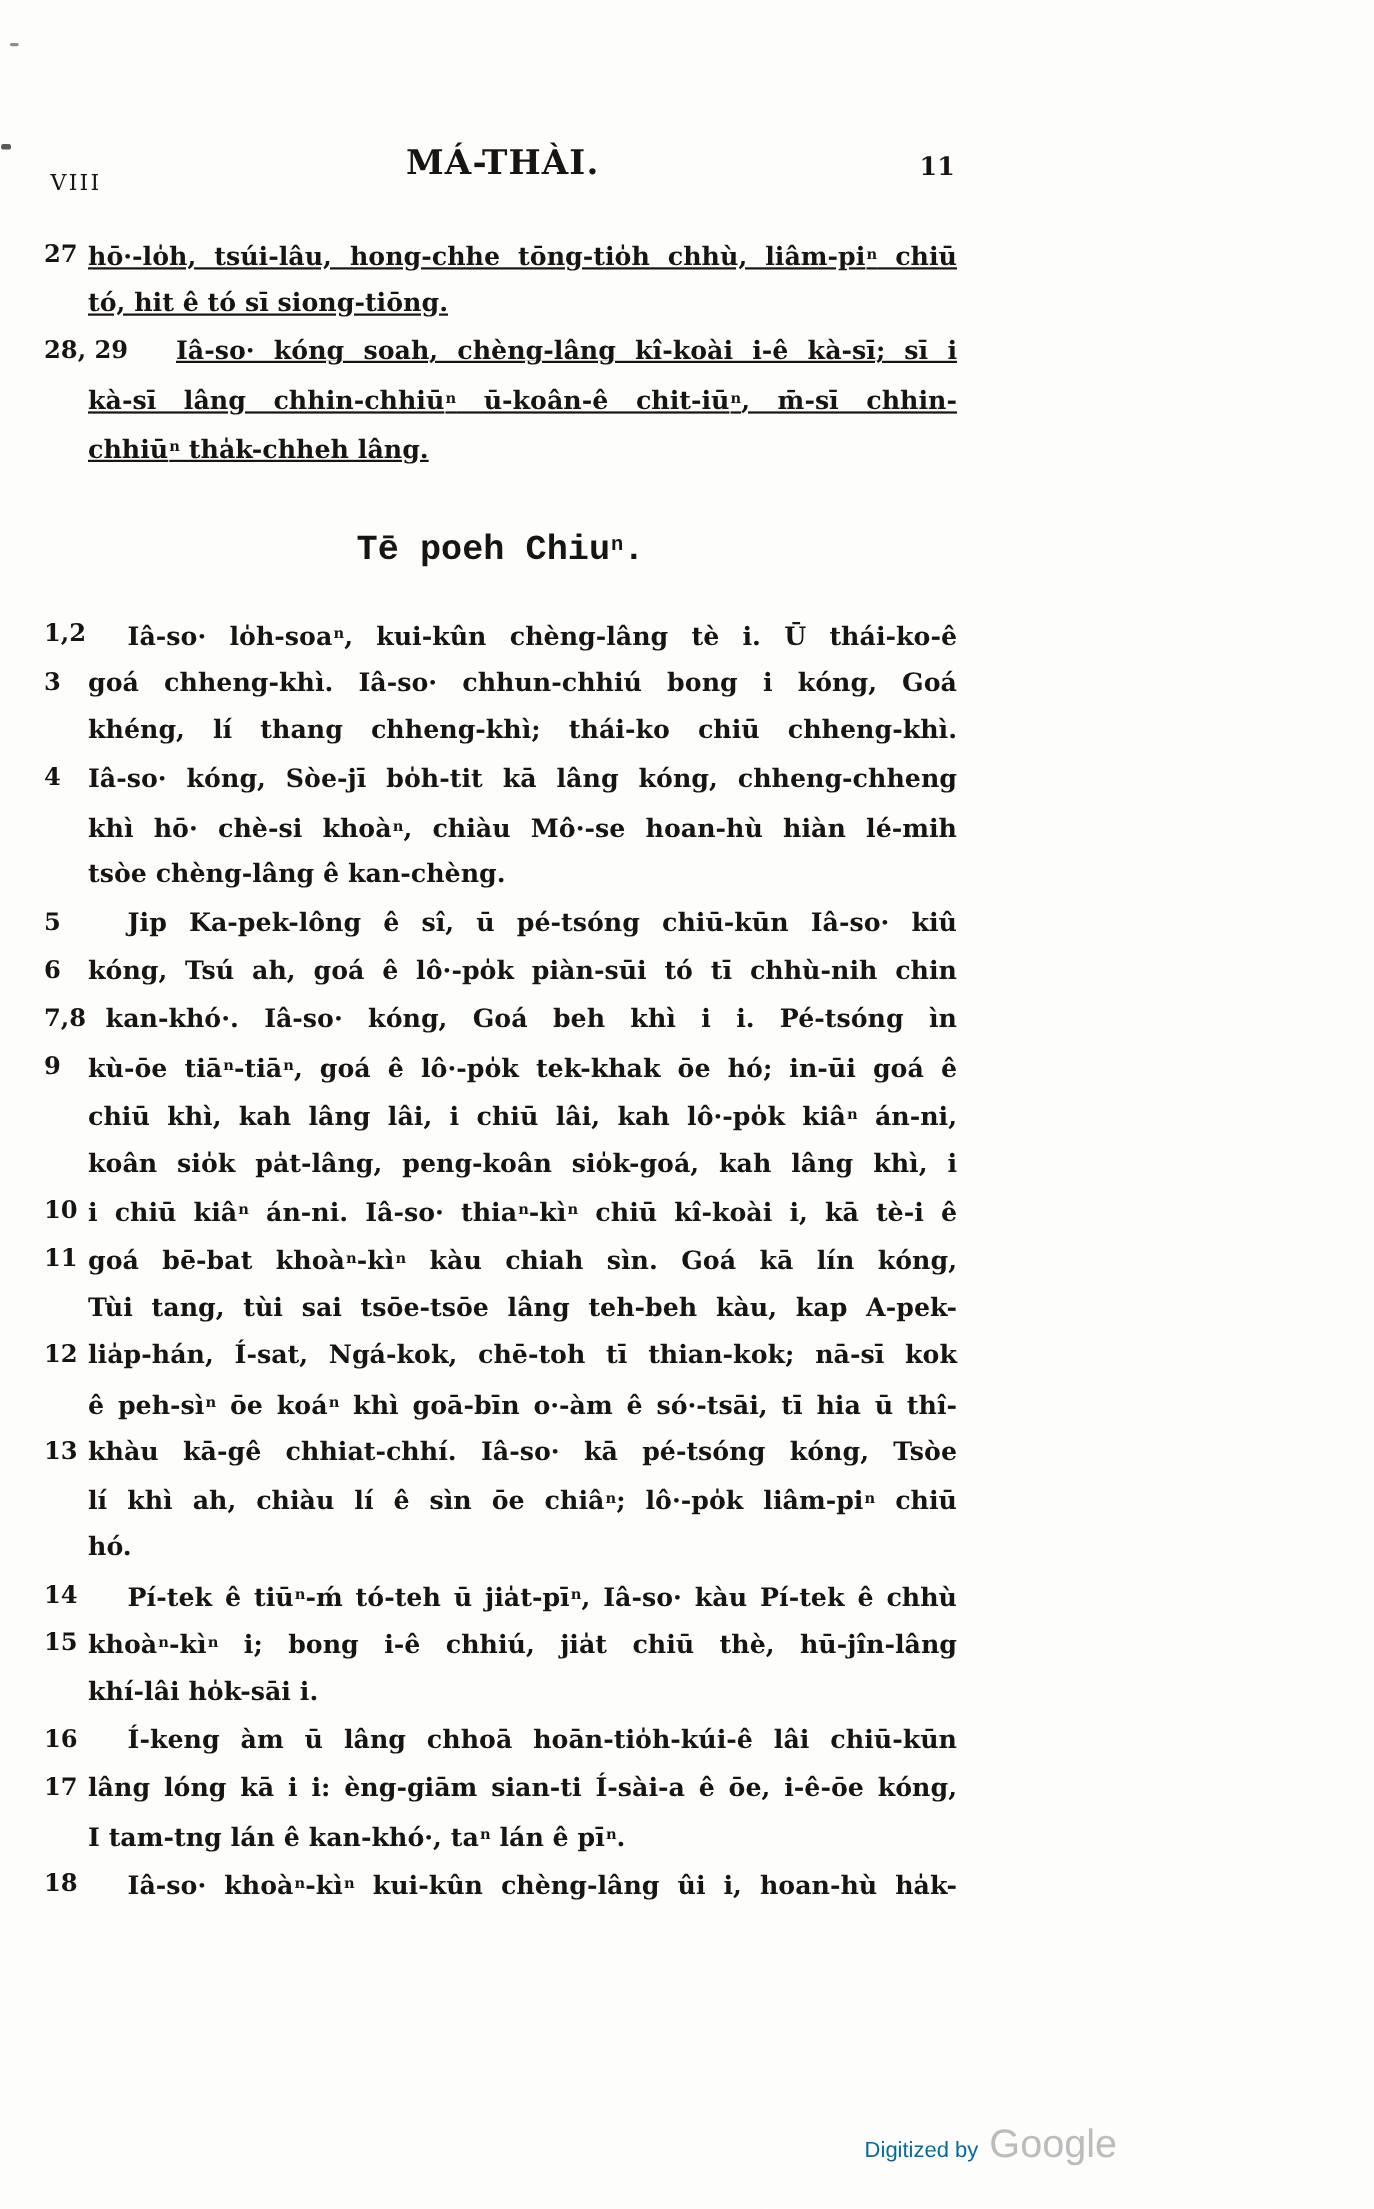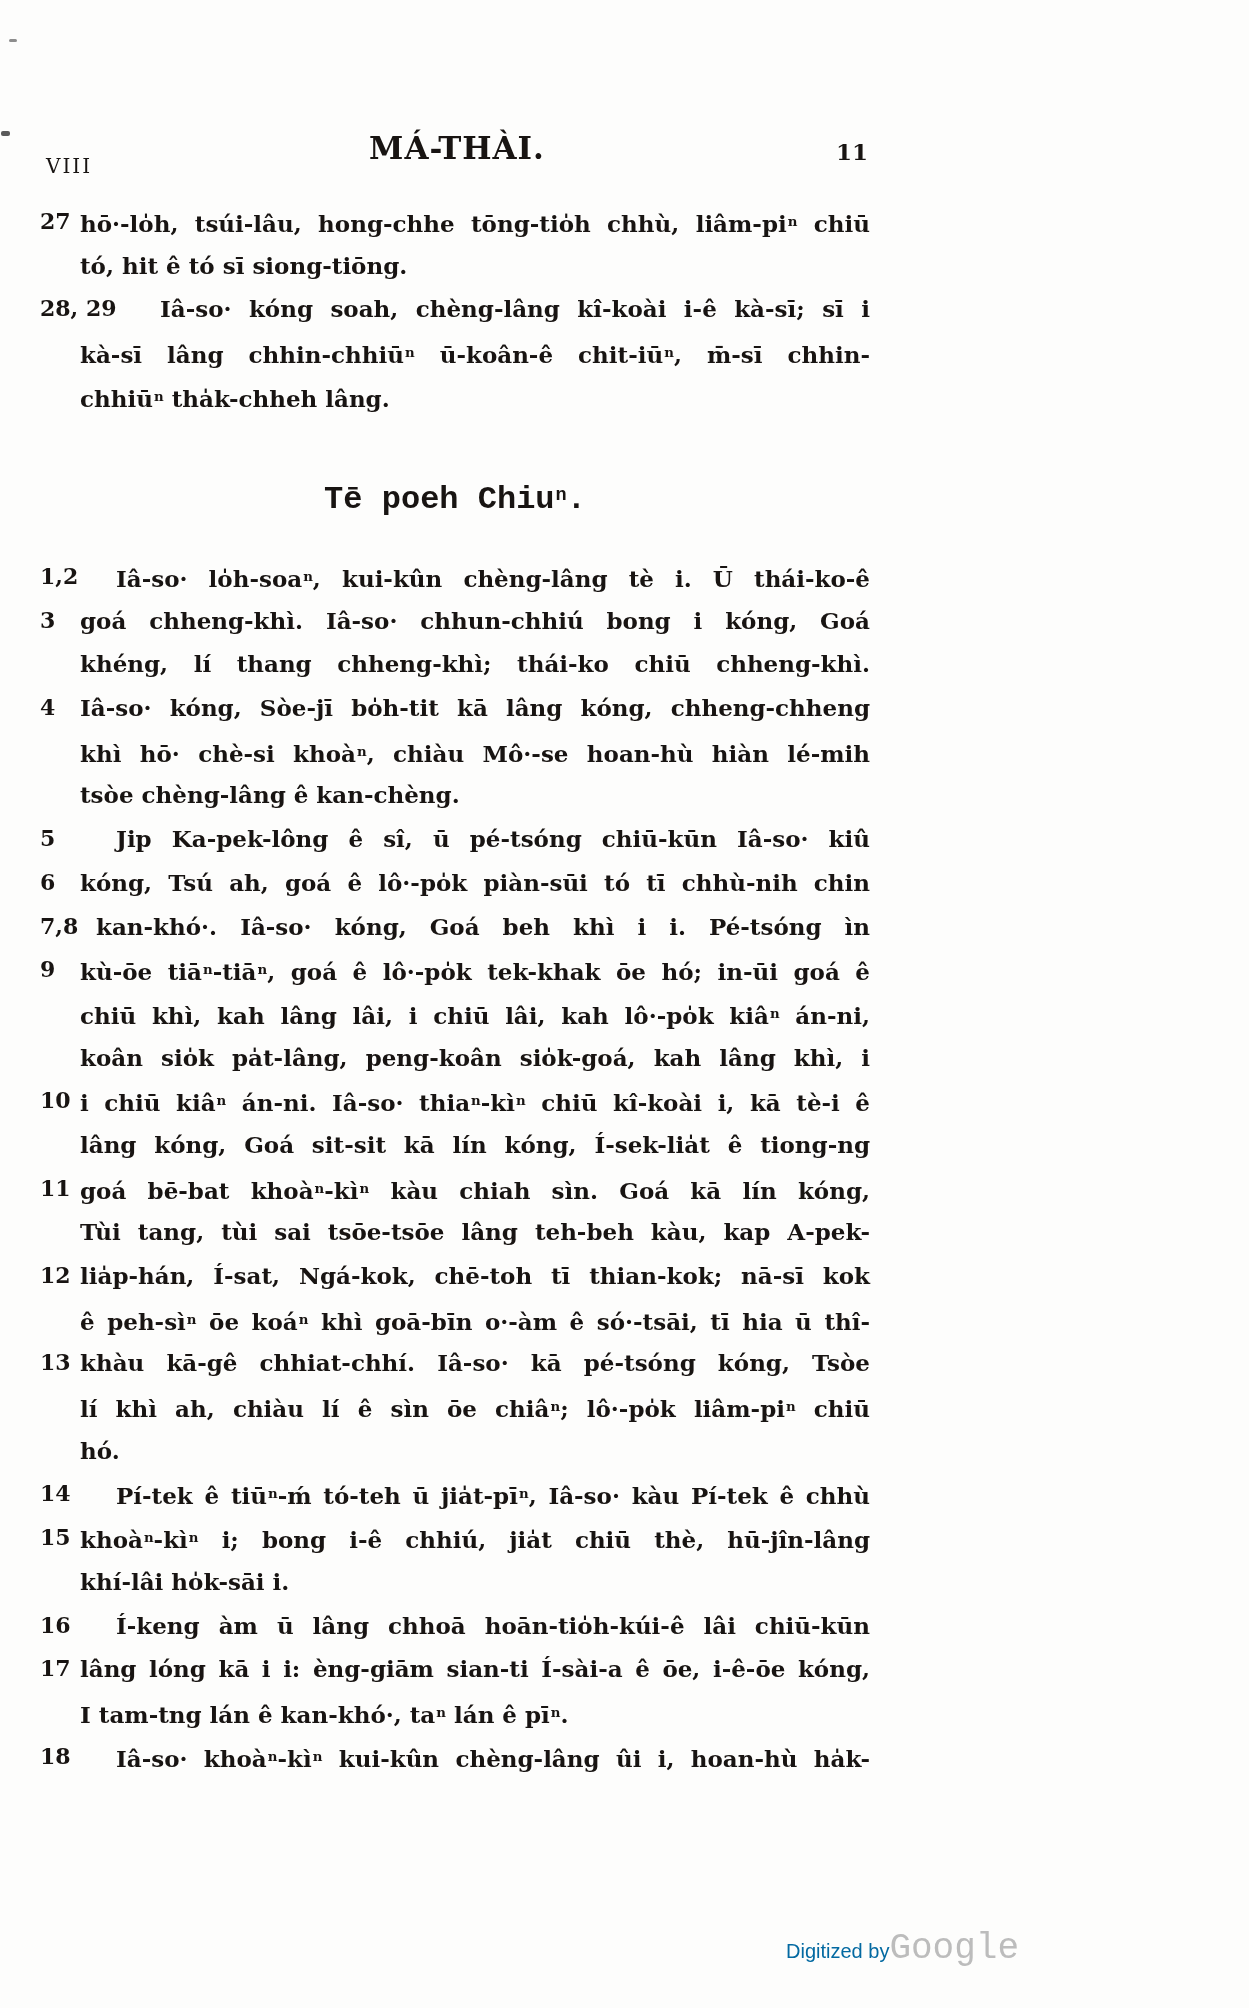--- a/index.html
+++ b/index.html
@@ -30,21 +30,21 @@
     white-space: nowrap;
   }
   .hdr-right {
     position: absolute; left: 836px; top: 138px;
     font-size: 23px; font-weight: 700;
   }
   
   .block {
     position: absolute; left: 80px; width: 790px;
   }
-  #block1 { top: 200px; }
+  #block1 { top: 210px; text-decoration: underline; }
   #block2 { top: 555px; }
   .line {
     position: relative;
     height: 43.7px; line-height: 43.7px;
     font-size: 23px; font-weight: 700;
     white-space: normal;
   }
   .line.j { text-align: justify; text-align-last: justify; }
   .line.p1 { text-indent: 36px; }
   .line.p2 { text-indent: 80px; }
@@ -70,22 +70,23 @@
   
   .watermark {
     position: absolute; left: 786px; top: 1928px;
     white-space: nowrap;
   }
   .wm-text {
     font-family: "Liberation Sans", sans-serif;
     font-size: 20px; color: #0369a1;
   }
   .wm-logo {
-    font-family: Liberation Mono, monospace;
+    font-family: Liberation Sans, sans-serif;
     font-size: 36px; color: var(--wm);
+    margin-left: 10px;
   }
   
   .artifact-a {
     position: absolute; left: 9px; top: 39px;
     width: 8px; height: 3px; background: #8d8d8d; border-radius: 2px;
   }
   .artifact-b {
     position: absolute; left: 1px; top: 131px;
     width: 9px; height: 5px; background: #5a5a5a; border-radius: 2px;
   }
@@ -119,21 +120,20 @@
       <div class="line j"><span class="vnum">4</span><span class="vtxt">Iâ-so· kóng, Sòe-jī bo̍h-tit kā lâng kóng, chheng-chheng</span></div>
       <div class="line j"><span class="vtxt">khì hō· chè-si khoà<span class="sup">n</span>, chiàu Mô·-se hoan-hù hiàn lé-mih</span></div>
       <div class="line"><span class="vtxt">tsòe chèng-lâng ê kan-chèng.</span></div>
       <div class="line j p1"><span class="vnum">5</span><span class="vtxt">Jip Ka-pek-lông ê sî, ū pé-tsóng chiū-kūn Iâ-so· kiû</span></div>
       <div class="line j"><span class="vnum">6</span><span class="vtxt">kóng, Tsú ah, goá ê lô·-po̍k piàn-sūi tó tī chhù-nih chin</span></div>
       <div class="line j p3"><span class="vnum">7,8</span><span class="vtxt">kan-khó·. Iâ-so· kóng, Goá beh khì i i. Pé-tsóng ìn</span></div>
       <div class="line j"><span class="vnum">9</span><span class="vtxt">kù-ōe tiā<span class="sup">n</span>-tiā<span class="sup">n</span>, goá ê lô·-po̍k tek-khak ōe hó; in-ūi goá ê</span></div>
       <div class="line j"><span class="vtxt">chiū khì, kah lâng lâi, i chiū lâi, kah lô·-po̍k kiâ<span class="sup">n</span> án-ni,</span></div>
       <div class="line j"><span class="vtxt">koân sio̍k pa̍t-lâng, peng-koân sio̍k-goá, kah lâng khì, i</span></div>
       <div class="line j"><span class="vnum">10</span><span class="vtxt">i chiū kiâ<span class="sup">n</span> án-ni. Iâ-so· thia<span class="sup">n</span>-kì<span class="sup">n</span> chiū kî-koài i, kā tè-i ê</span></div>
-      <div class="line j"><span class="vtxt">lâng kóng, Goá sit-sit kā lín kóng, Í-sek-lia̍t ê tiong-ng</span></div>
       <div class="line j"><span class="vnum">11</span><span class="vtxt">goá bē-bat khoà<span class="sup">n</span>-kì<span class="sup">n</span> kàu chiah sìn. Goá kā lín kóng,</span></div>
       <div class="line j"><span class="vtxt">Tùi tang, tùi sai tsōe-tsōe lâng teh-beh kàu, kap A-pek-</span></div>
       <div class="line j"><span class="vnum">12</span><span class="vtxt">lia̍p-hán, Í-sat, Ngá-kok, chē-toh tī thian-kok; nā-sī kok</span></div>
       <div class="line j"><span class="vtxt">ê peh-sì<span class="sup">n</span> ōe koá<span class="sup">n</span> khì goā-bīn o·-àm ê só·-tsāi, tī hia ū thî-</span></div>
       <div class="line j"><span class="vnum">13</span><span class="vtxt">khàu kā-gê chhiat-chhí. Iâ-so· kā pé-tsóng kóng, Tsòe</span></div>
       <div class="line j"><span class="vtxt">lí khì ah, chiàu lí ê sìn ōe chiâ<span class="sup">n</span>; lô·-po̍k liâm-pi<span class="sup">n</span> chiū</span></div>
       <div class="line"><span class="vtxt">hó.</span></div>
       <div class="line j p1"><span class="vnum">14</span><span class="vtxt">Pí-tek ê tiū<span class="sup">n</span>-ḿ tó-teh ū jia̍t-pī<span class="sup">n</span>, Iâ-so· kàu Pí-tek ê chhù</span></div>
       <div class="line j"><span class="vnum">15</span><span class="vtxt">khoà<span class="sup">n</span>-kì<span class="sup">n</span> i; bong i-ê chhiú, jia̍t chiū thè, hū-jîn-lâng</span></div>
       <div class="line"><span class="vtxt">khí-lâi ho̍k-sāi i.</span></div>

